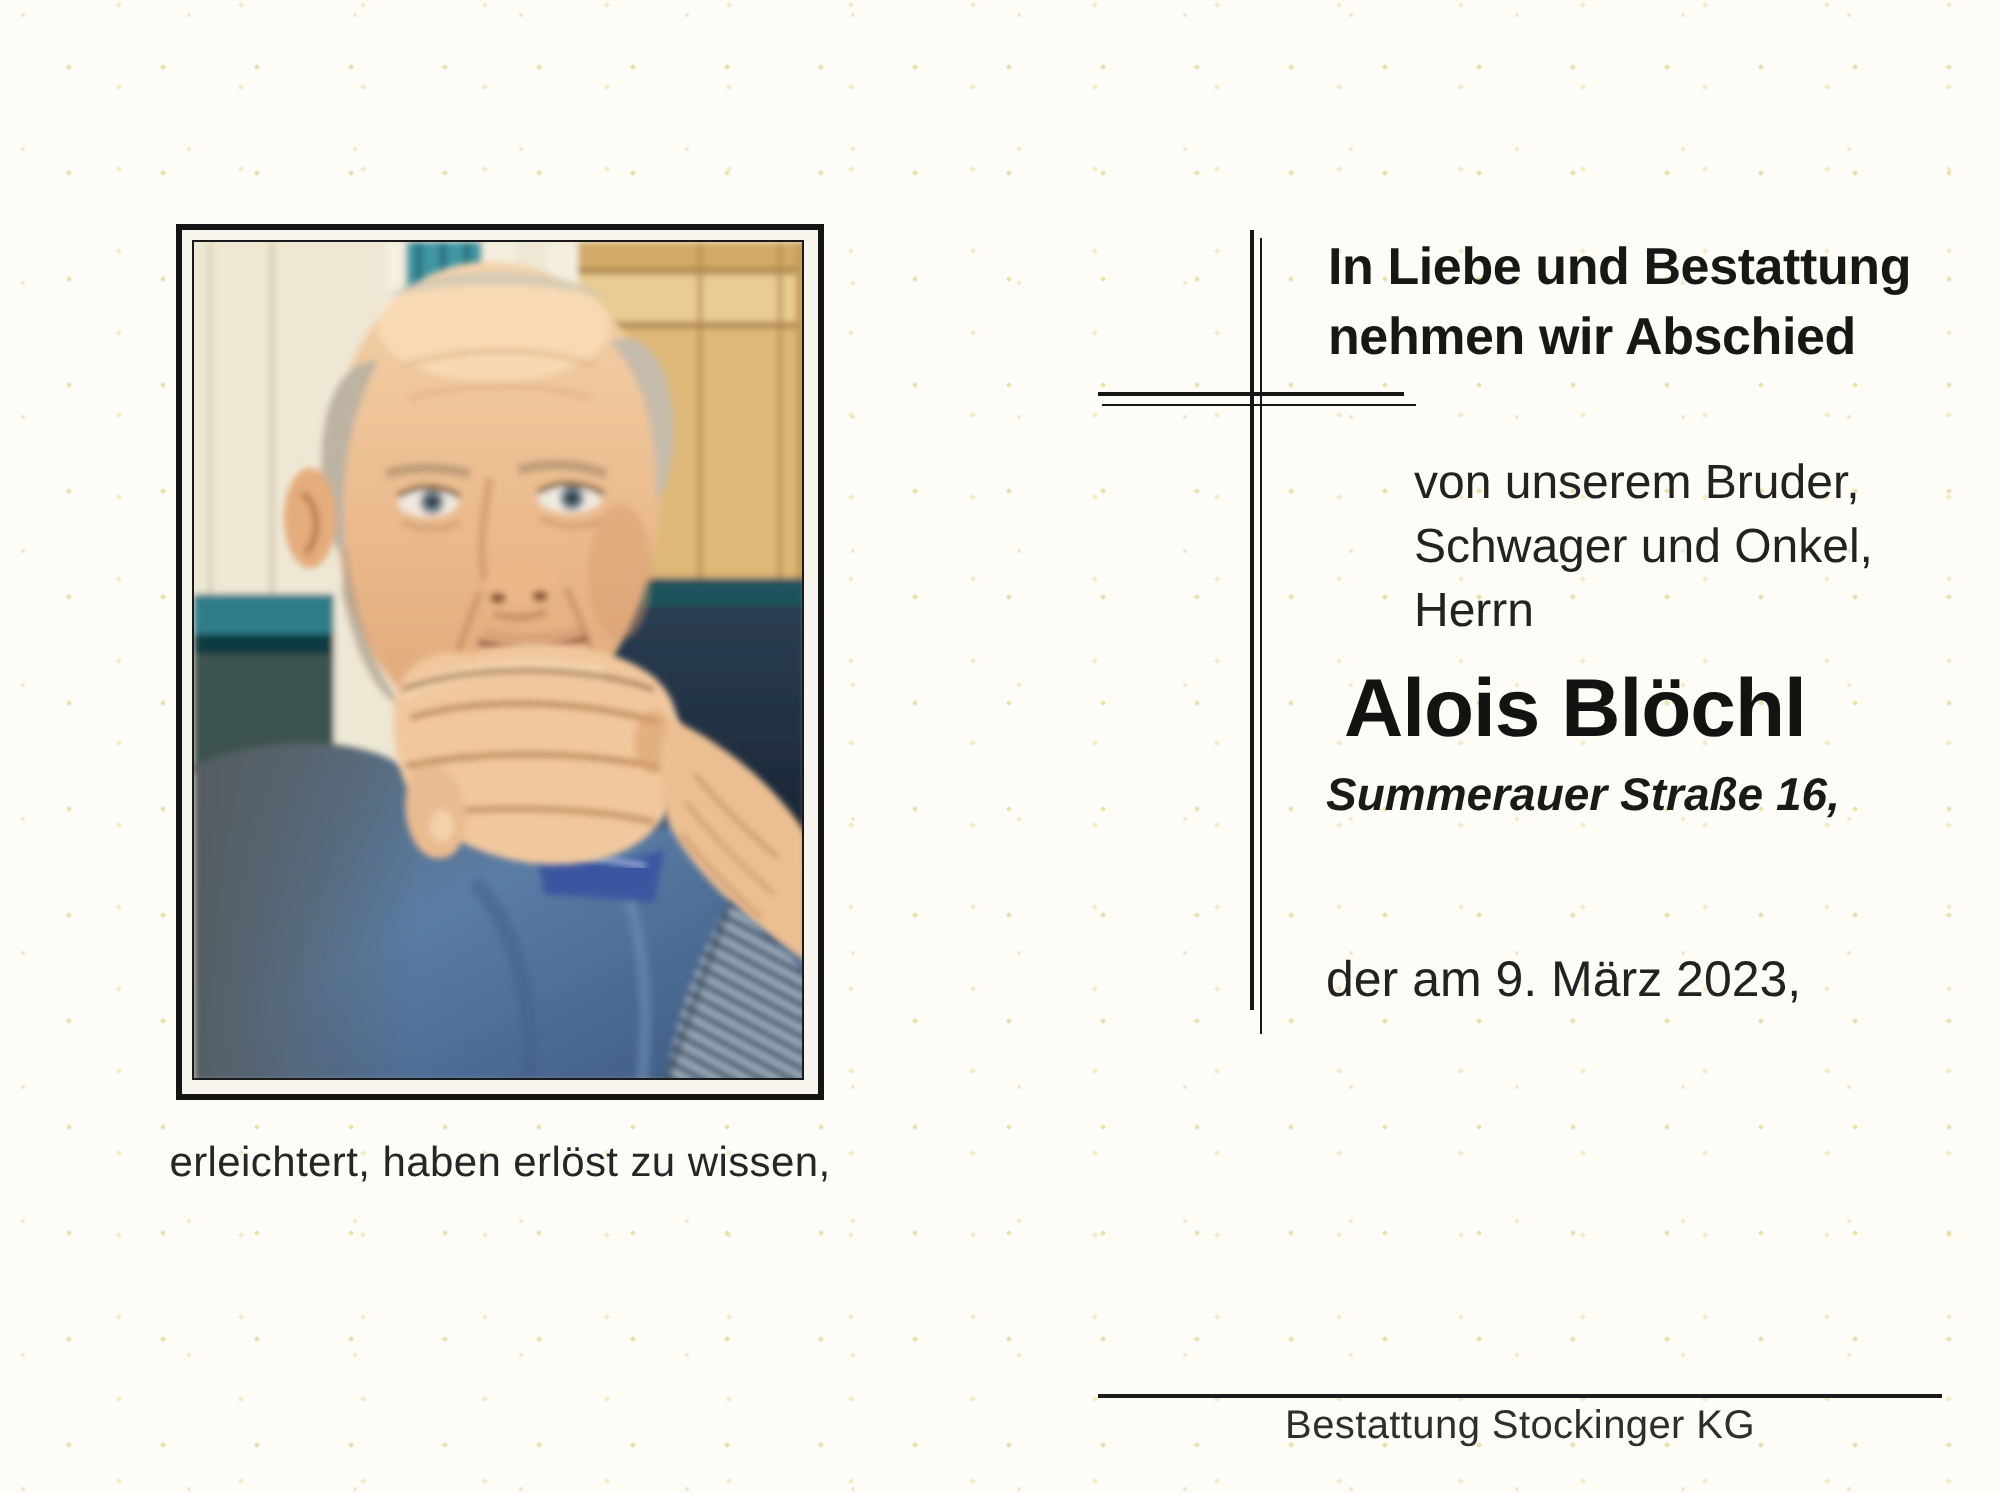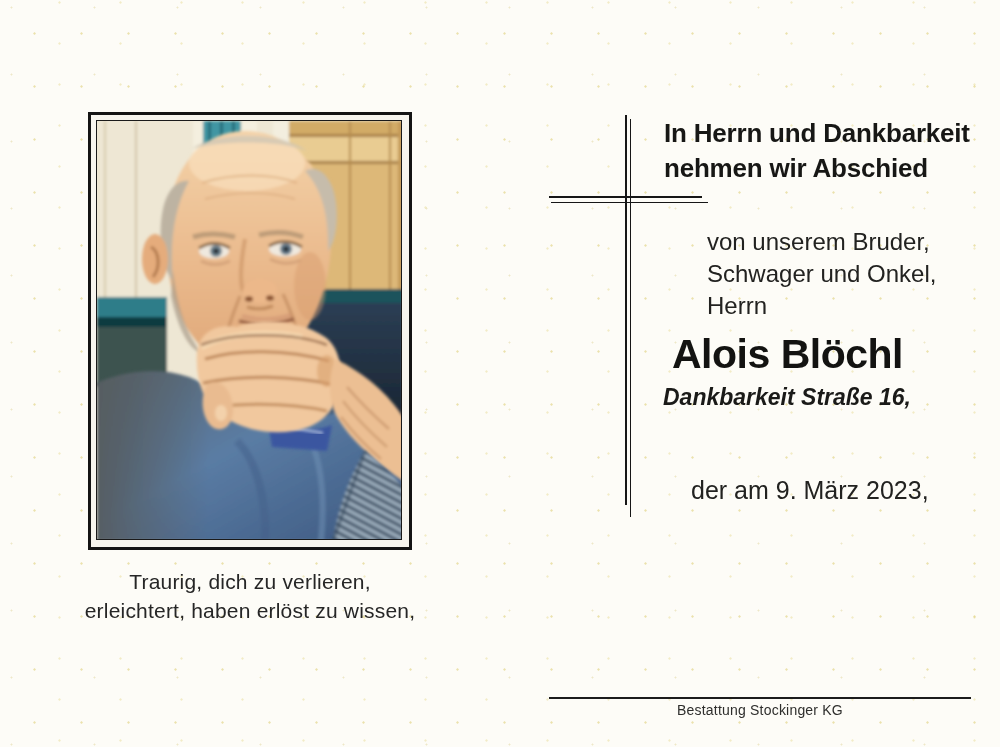--- a/index.html
+++ b/index.html
@@ -53,29 +53,29 @@
     position:absolute; left:672px; top:331px;
     font-size:41px; font-weight:700; letter-spacing:-0.5px; color:#131311;
   }
   .address {
     position:absolute; left:663px; top:384px;
     font-size:23px; font-weight:700; font-style:italic; line-height:27px;
     color:#1a1a18;
   }
   .passing {
     position:absolute; left:663px; top:474px;
-    font-size:25px; line-height:32px; color:#222220;margin-left:28px;
+    font-size:25px; line-height:32px; color:#222220;
   }
   .footer-rule {
     position:absolute; left:549px; top:697px; width:422px; height:2px;
     background:#1c1c1c;
   }
   .footer-text {
     position:absolute; left:549px; top:702px; width:422px;
-    text-align:center; font-size:14px; letter-spacing:0.2px; color:#2e2e2c;
+    text-align:center; font-size:20px; letter-spacing:0.2px; color:#2e2e2c;
   }
 </style>
 </head>
 <body>
 
 <div class="card">
 
   <div class="photo-frame">
     <div class="photo-inner">
       <svg viewBox="0 0 306 420" width="306" height="420" xmlns="http://www.w3.org/2000/svg">
@@ -209,46 +209,45 @@
 
         <g filter="url(#soft)">
           <path d="M268,330 C284,344 298,356 306,366 L306,420 L236,420 C240,390 252,356 268,330 Z" fill="url(#cuff)"></path>
           <path d="M268,330 L236,420" stroke="#33485e" stroke-width="3" opacity="0.6"></path>
         </g>
       </svg>
     </div>
   </div>
 
   <div class="poem">
-    <div>Traurig, dich zu verlieren,</div>
     <div>erleichtert, haben erlöst zu wissen,</div>
   </div>
 
   <div>
     <div class="cross-line cross-v1"></div>
     <div class="cross-line cross-v2"></div>
     <div class="cross-line cross-h1"></div>
     <div class="cross-line cross-h2"></div>
   </div>
 
   <div class="intro">
-    <div>In Herrn und Dankbarkeit</div>
+    <div>In Liebe und Bestattung</div>
     <div>nehmen wir Abschied</div>
   </div>
 
   <div class="relation">
     <div>von unserem Bruder,</div>
     <div>Schwager und Onkel,</div>
     <div>Herrn</div>
   </div>
 
   <div class="name">Alois Blöchl</div>
 
   <div class="address">
-    <div>Dankbarkeit Straße 16,</div>
+    <div>Summerauer Straße 16,</div>
   </div>
 
   <div class="passing">
     <div>der am 9. März 2023,</div>
   </div>
 
   <div class="footer-rule"></div>
   <div class="footer-text">Bestattung Stockinger KG</div>
 
 </div>

